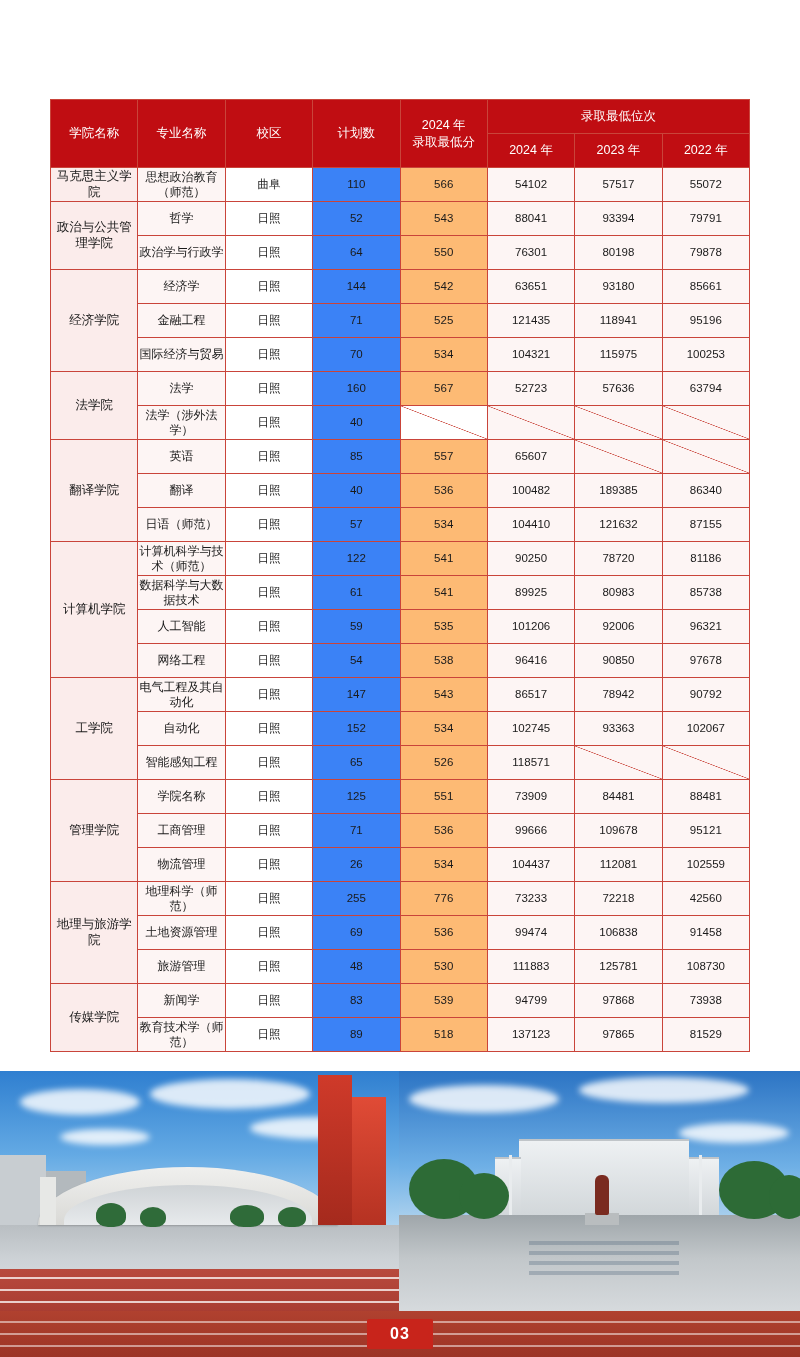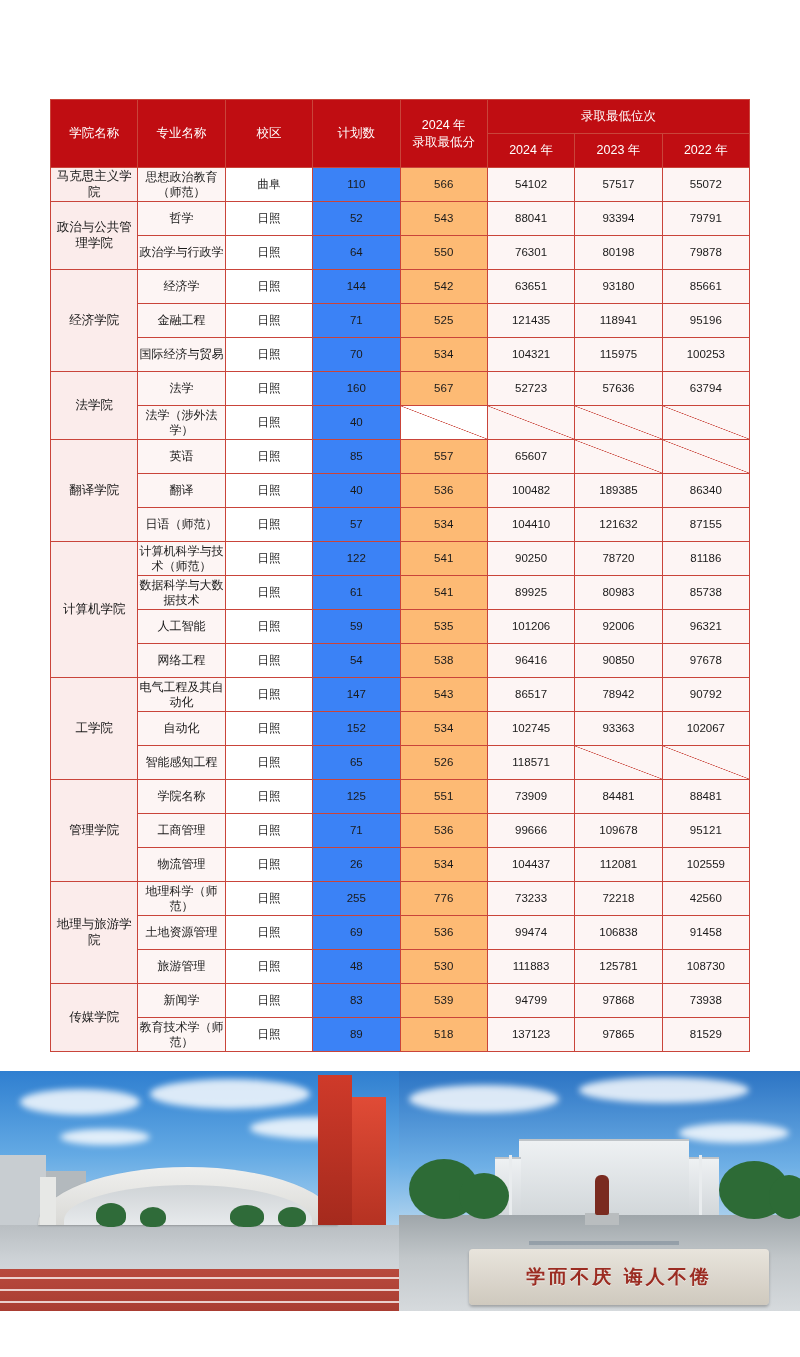--- a/index.html
+++ b/index.html
@@ -512,20 +512,25 @@
       <div class="bldg-win" style="left:130px; top:190px; width:150px; height:4px;"></div>
       <div class="bldg-win" style="left:130px; top:200px; width:150px; height:4px;"></div>
       <div class="flagpole" style="left:110px; height:60px;"></div>
       <div class="flagpole" style="left:300px; height:60px;"></div>
       <div class="statue-base"></div>
       <div class="statue"></div>
       <div class="tree-r" style="left:10px; width:70px; height:60px;"></div>
       <div class="tree-r" style="left:60px; width:50px; height:46px;"></div>
       <div class="tree-r" style="left:320px; width:70px; height:58px;"></div>
       <div class="tree-r" style="left:370px; width:40px; height:44px;"></div>
-      <div class="stone">
-        <div class="stone-text">学而不厌 诲人不倦</div>
-      </div>
     </div>
   </div>
 
+  <div class="footer-band">
+    <div class="footer-track">
+      <div class="lane" style="top:10px;"></div>
+      <div class="lane" style="top:22px;"></div>
+      <div class="lane" style="top:34px;"></div>
+    </div>
+    <div class="page-num">03</div>
+  </div>
 
 </div>
 
 </body></html>

